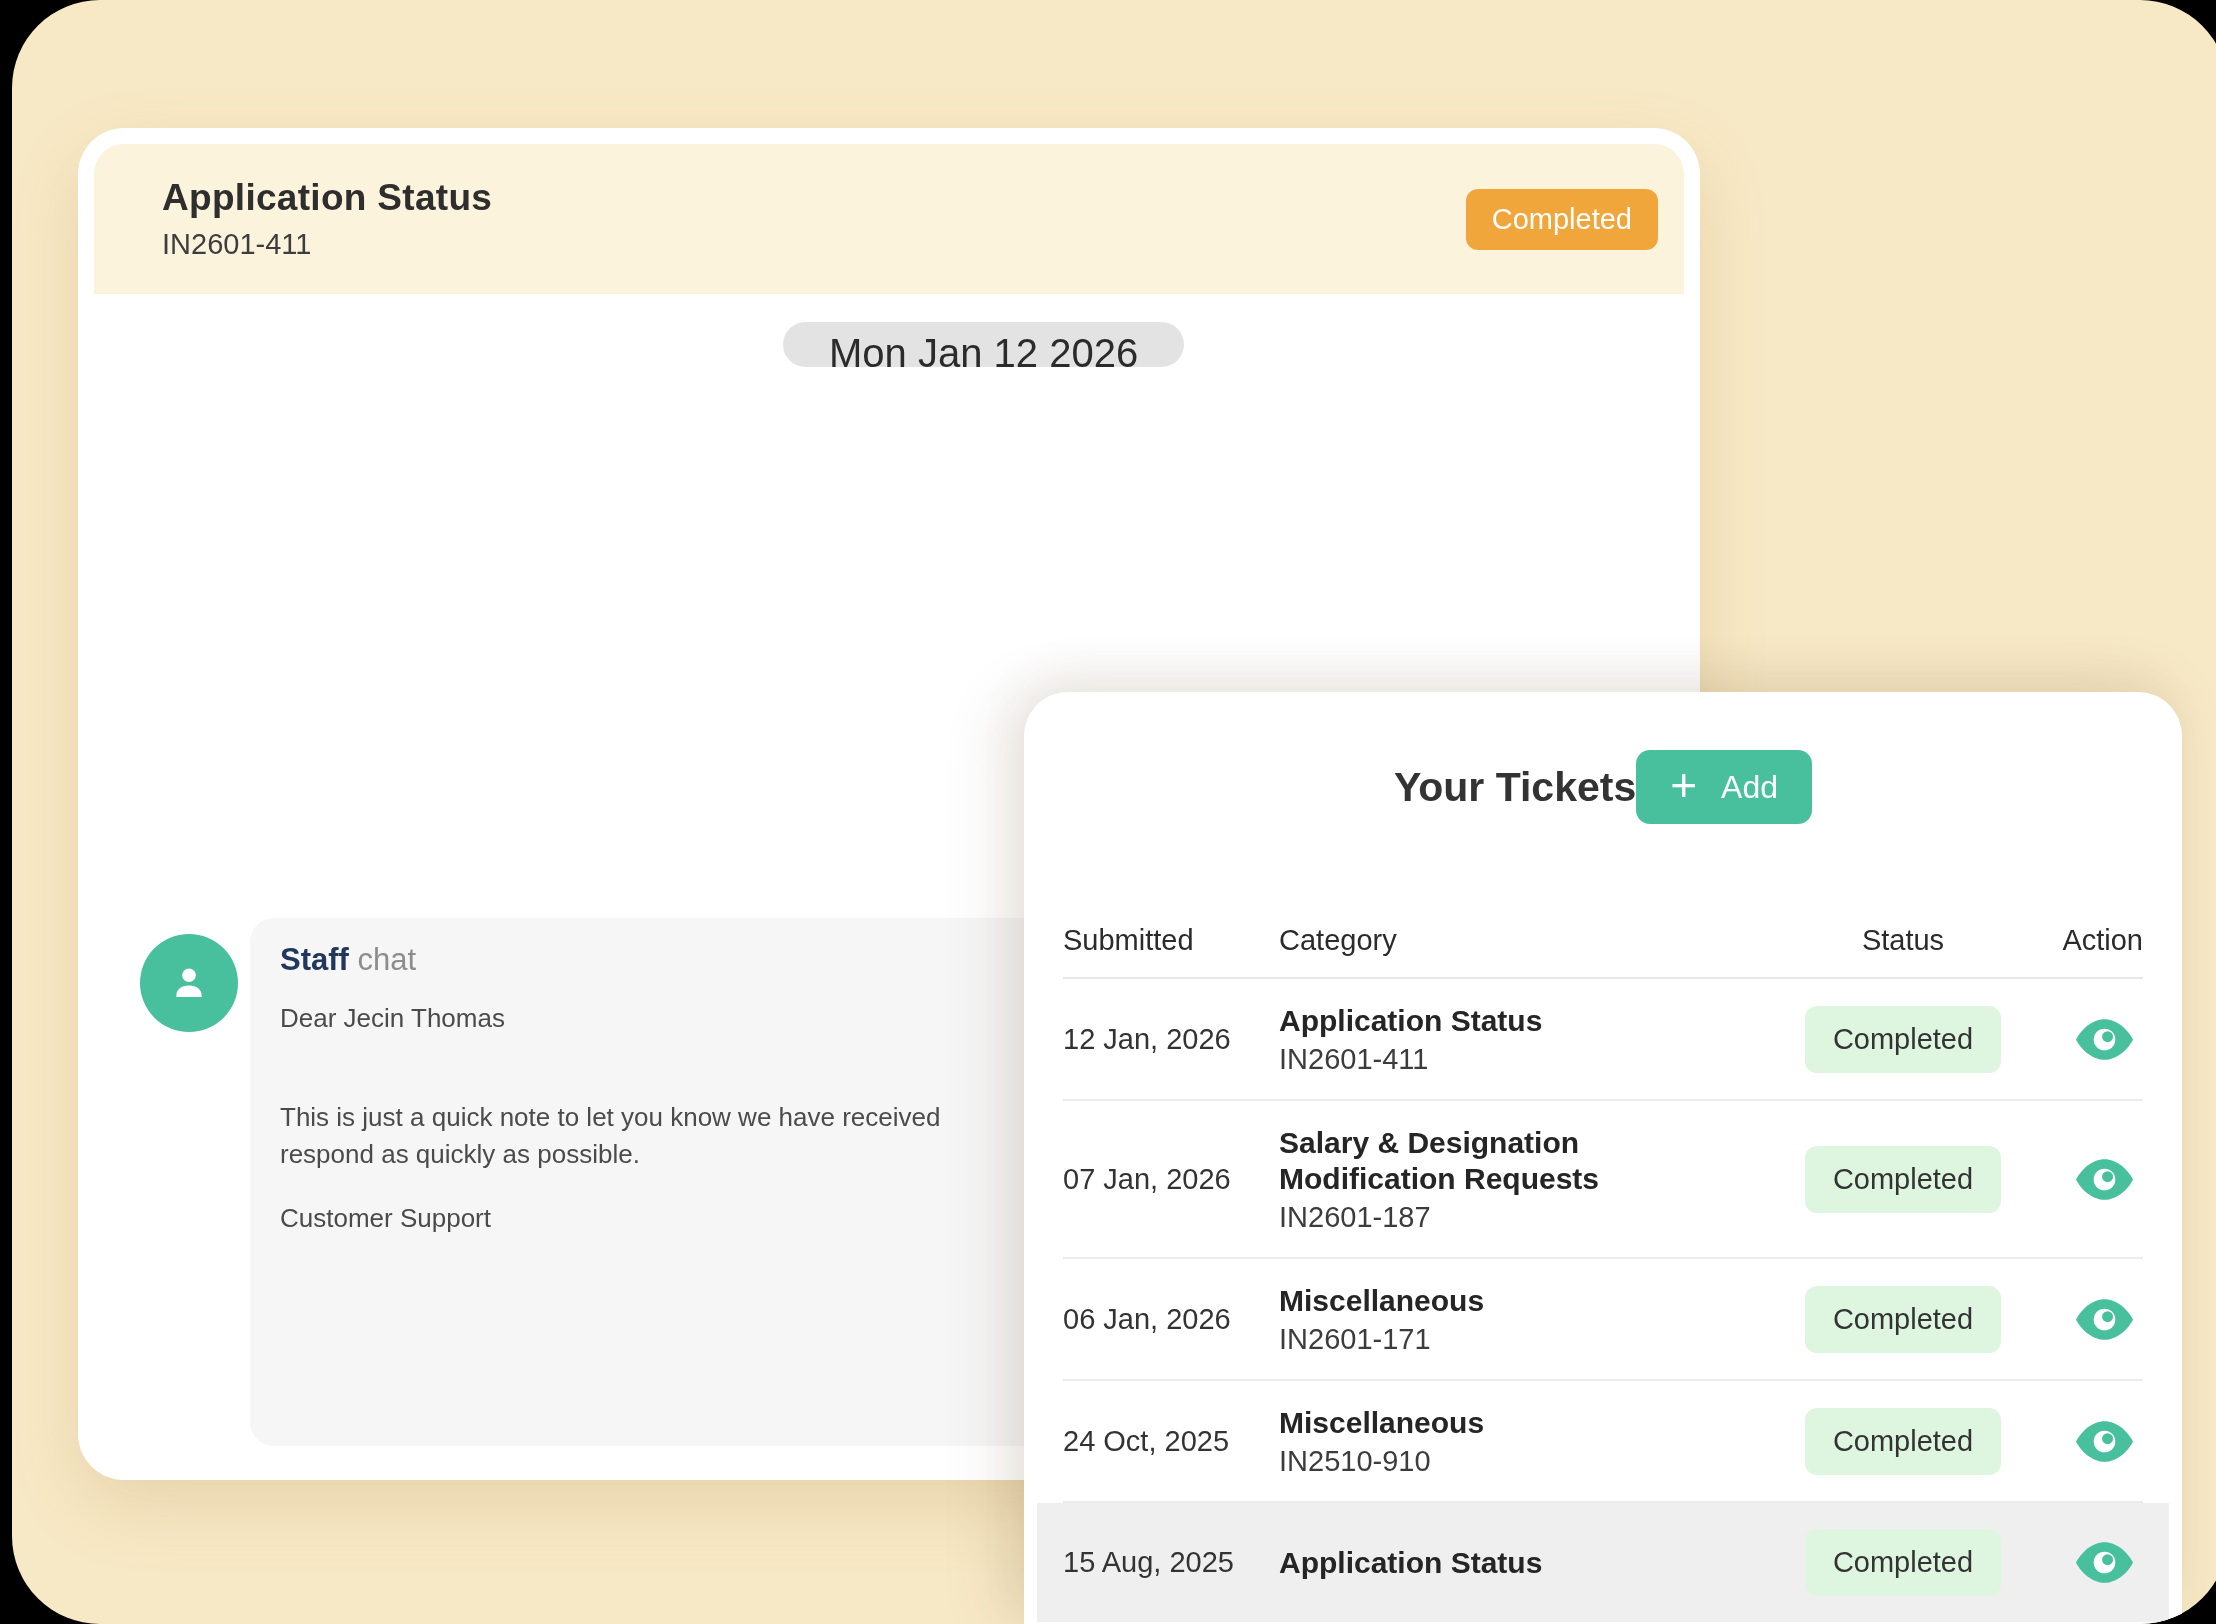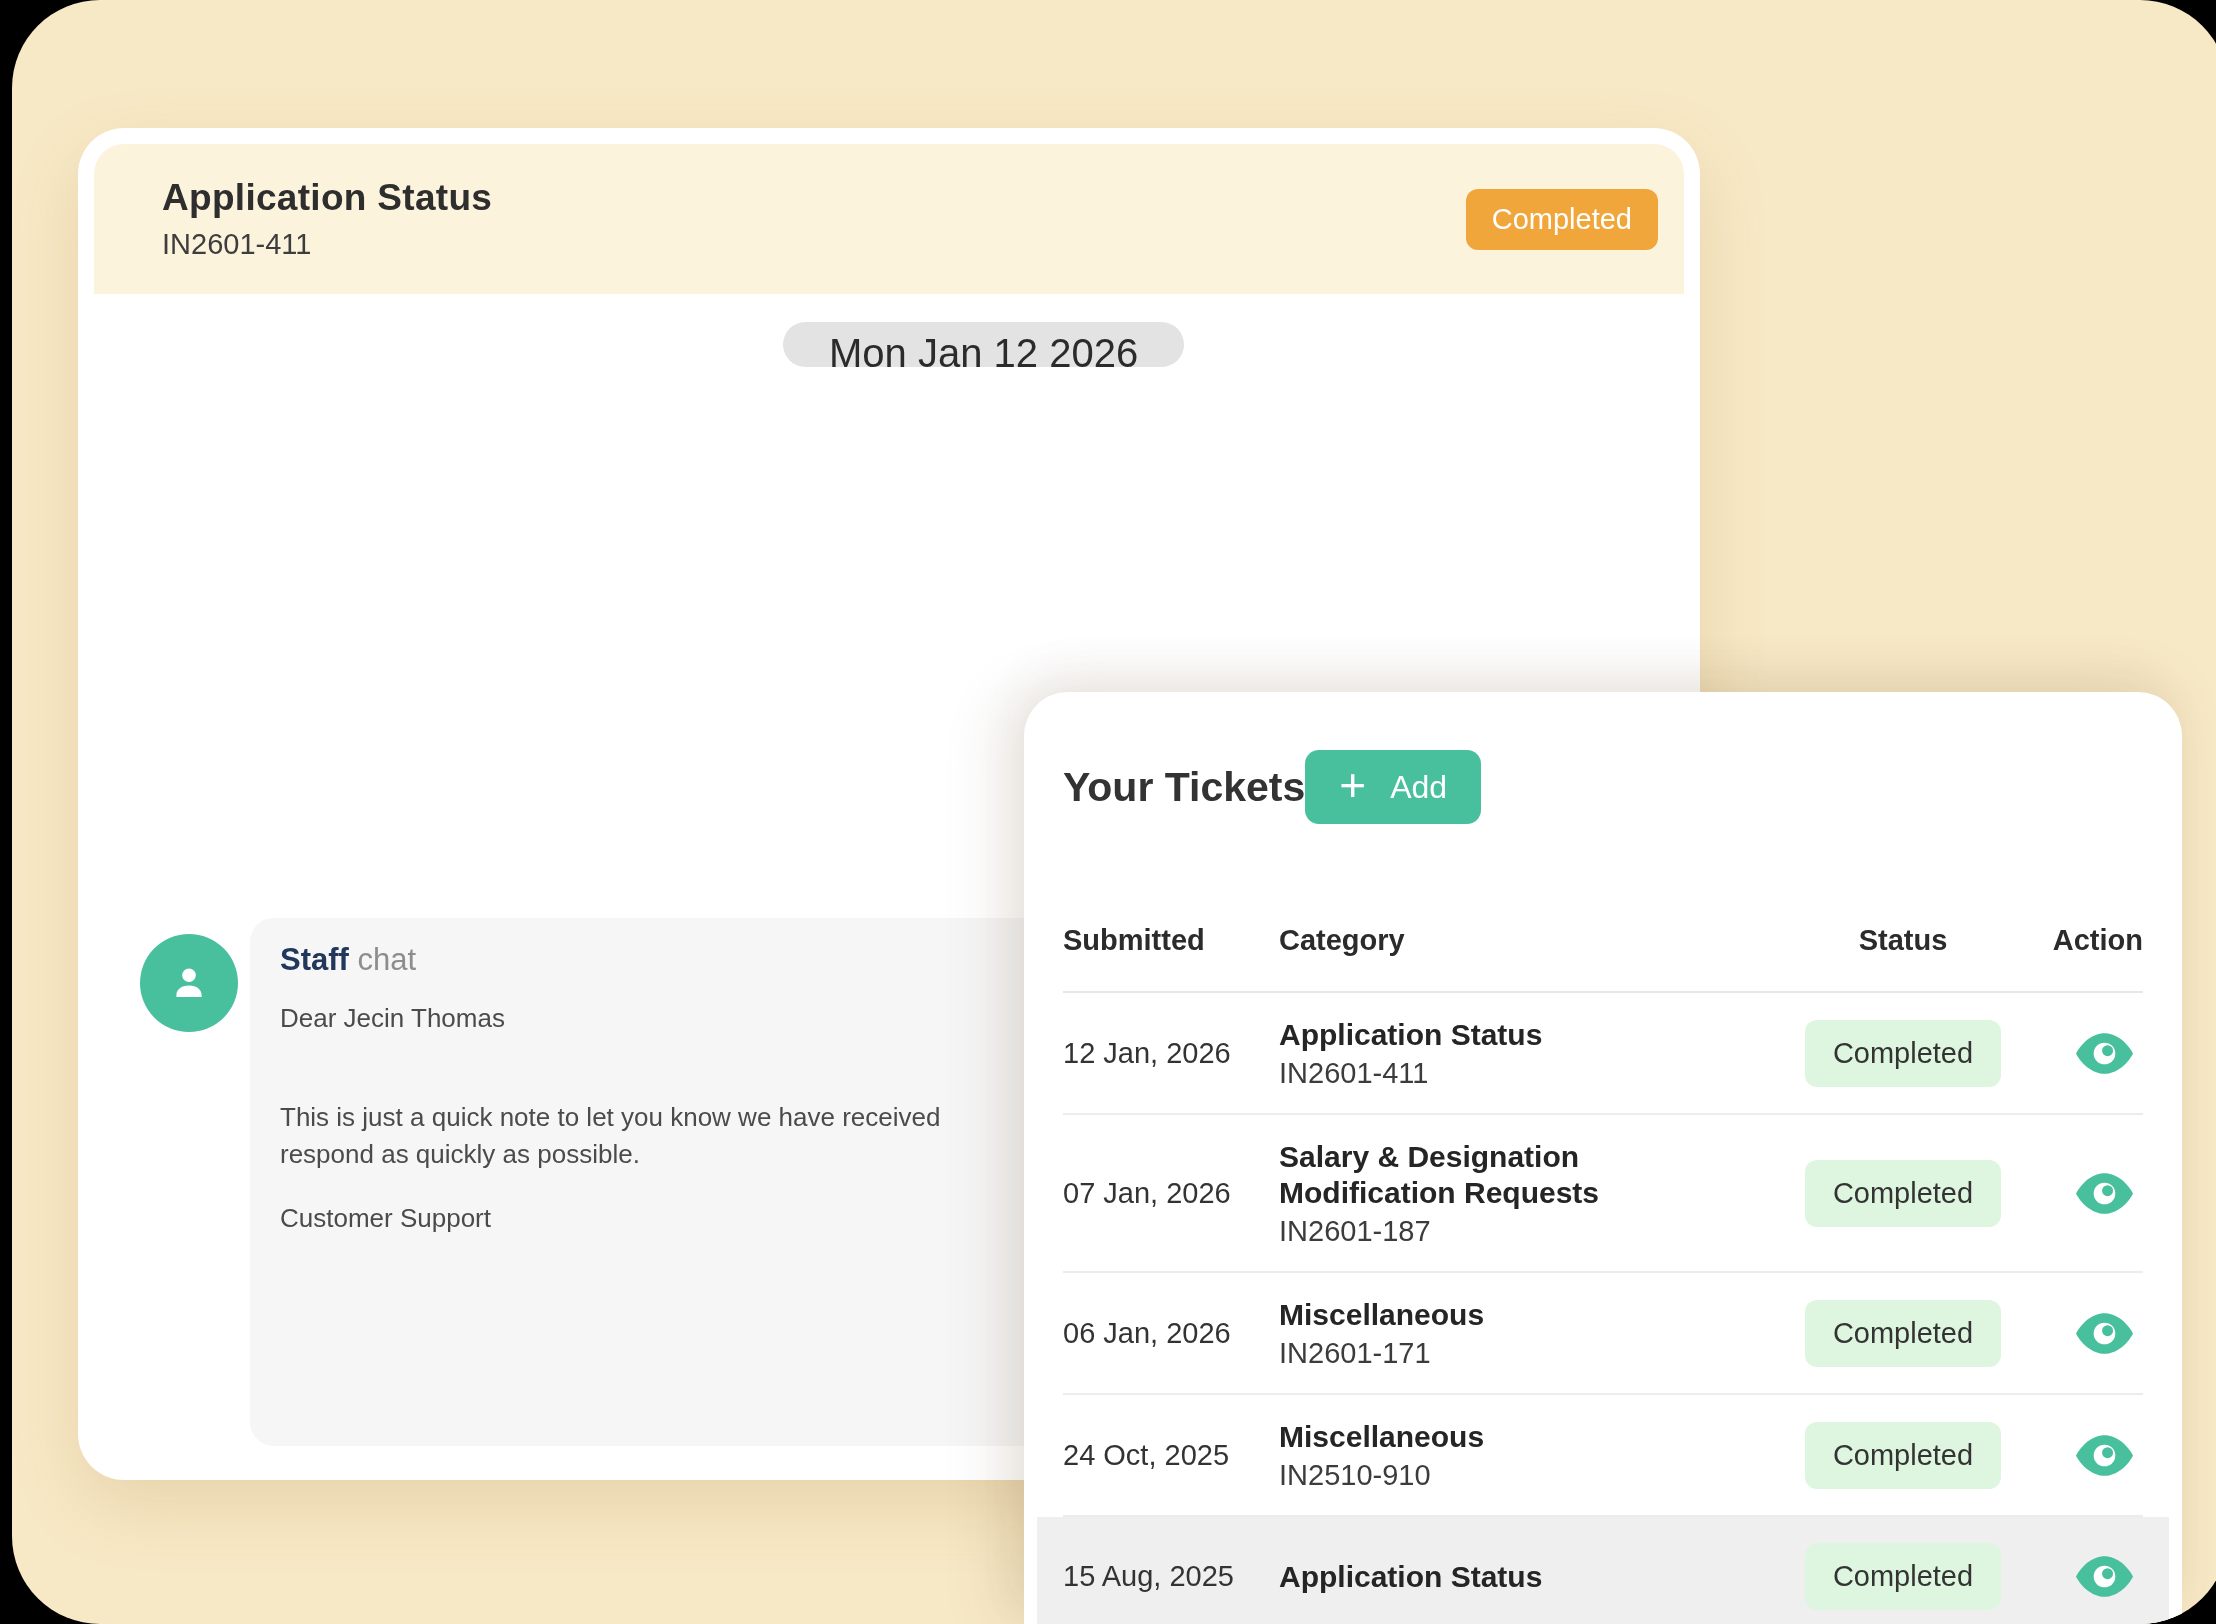--- a/index.html
+++ b/index.html
@@ -77,35 +77,35 @@
   .msg-body p:nth-child(3){margin-bottom:59px}
   .msg-body p:nth-child(4){margin-bottom:24px}
 
   
   .tickets-panel{
     position:absolute;left:1012px;top:692px;width:1158px;height:932px;
     background:#ffffff;border-radius:44px 44px 0 0;
     padding:58px 39px 0;z-index:5;
     box-shadow:-26px 0 60px rgba(80,50,10,0.10),0 -18px 50px rgba(80,50,10,0.07);
   }
-  .panel-head{display:flex;justify-content:flex-start;align-items:center}
+  .panel-head{display:flex;justify-content:center;align-items:center}
   .panel-head h2{margin:0;font-size:41px;font-weight:800;color:#333}
   .add-btn{
     display:flex;align-items:center;gap:24px;
     background:var(--accent-teal);color:#fff;border:none;border-radius:14px;
     height:74px;padding:0 34px;font-size:32px;font-family:inherit;cursor:pointer;
   }
   .add-btn .plus{font-size:46px;font-weight:400;line-height:1;margin-top:-4px}
 
   .thead,.trow{
     display:grid;grid-template-columns:216px 524px 200px 1fr;align-items:center;
   }
   .thead{
-    margin-top:100px;font-size:29px;font-weight:700;color:#2B2B2B;
-    padding-bottom:34px;border-bottom:2px solid #E7E7E7;
+    margin-top:100px;font-size:29px;font-weight:400;color:#2B2B2B;
+    padding-bottom:20px;border-bottom:2px solid #E7E7E7;
   }
   .c-center{text-align:center}
   .c-end{text-align:right}
 
   .trow{padding:24px 0;border-bottom:2px solid #ECECEC;font-size:29px;color:#333}
   .trow:last-child{border-bottom:none}
   .trow.highlight{
     background:var(--row-highlight);
     margin:0 -26px;padding:26px 26px;border-bottom:none;
   }

